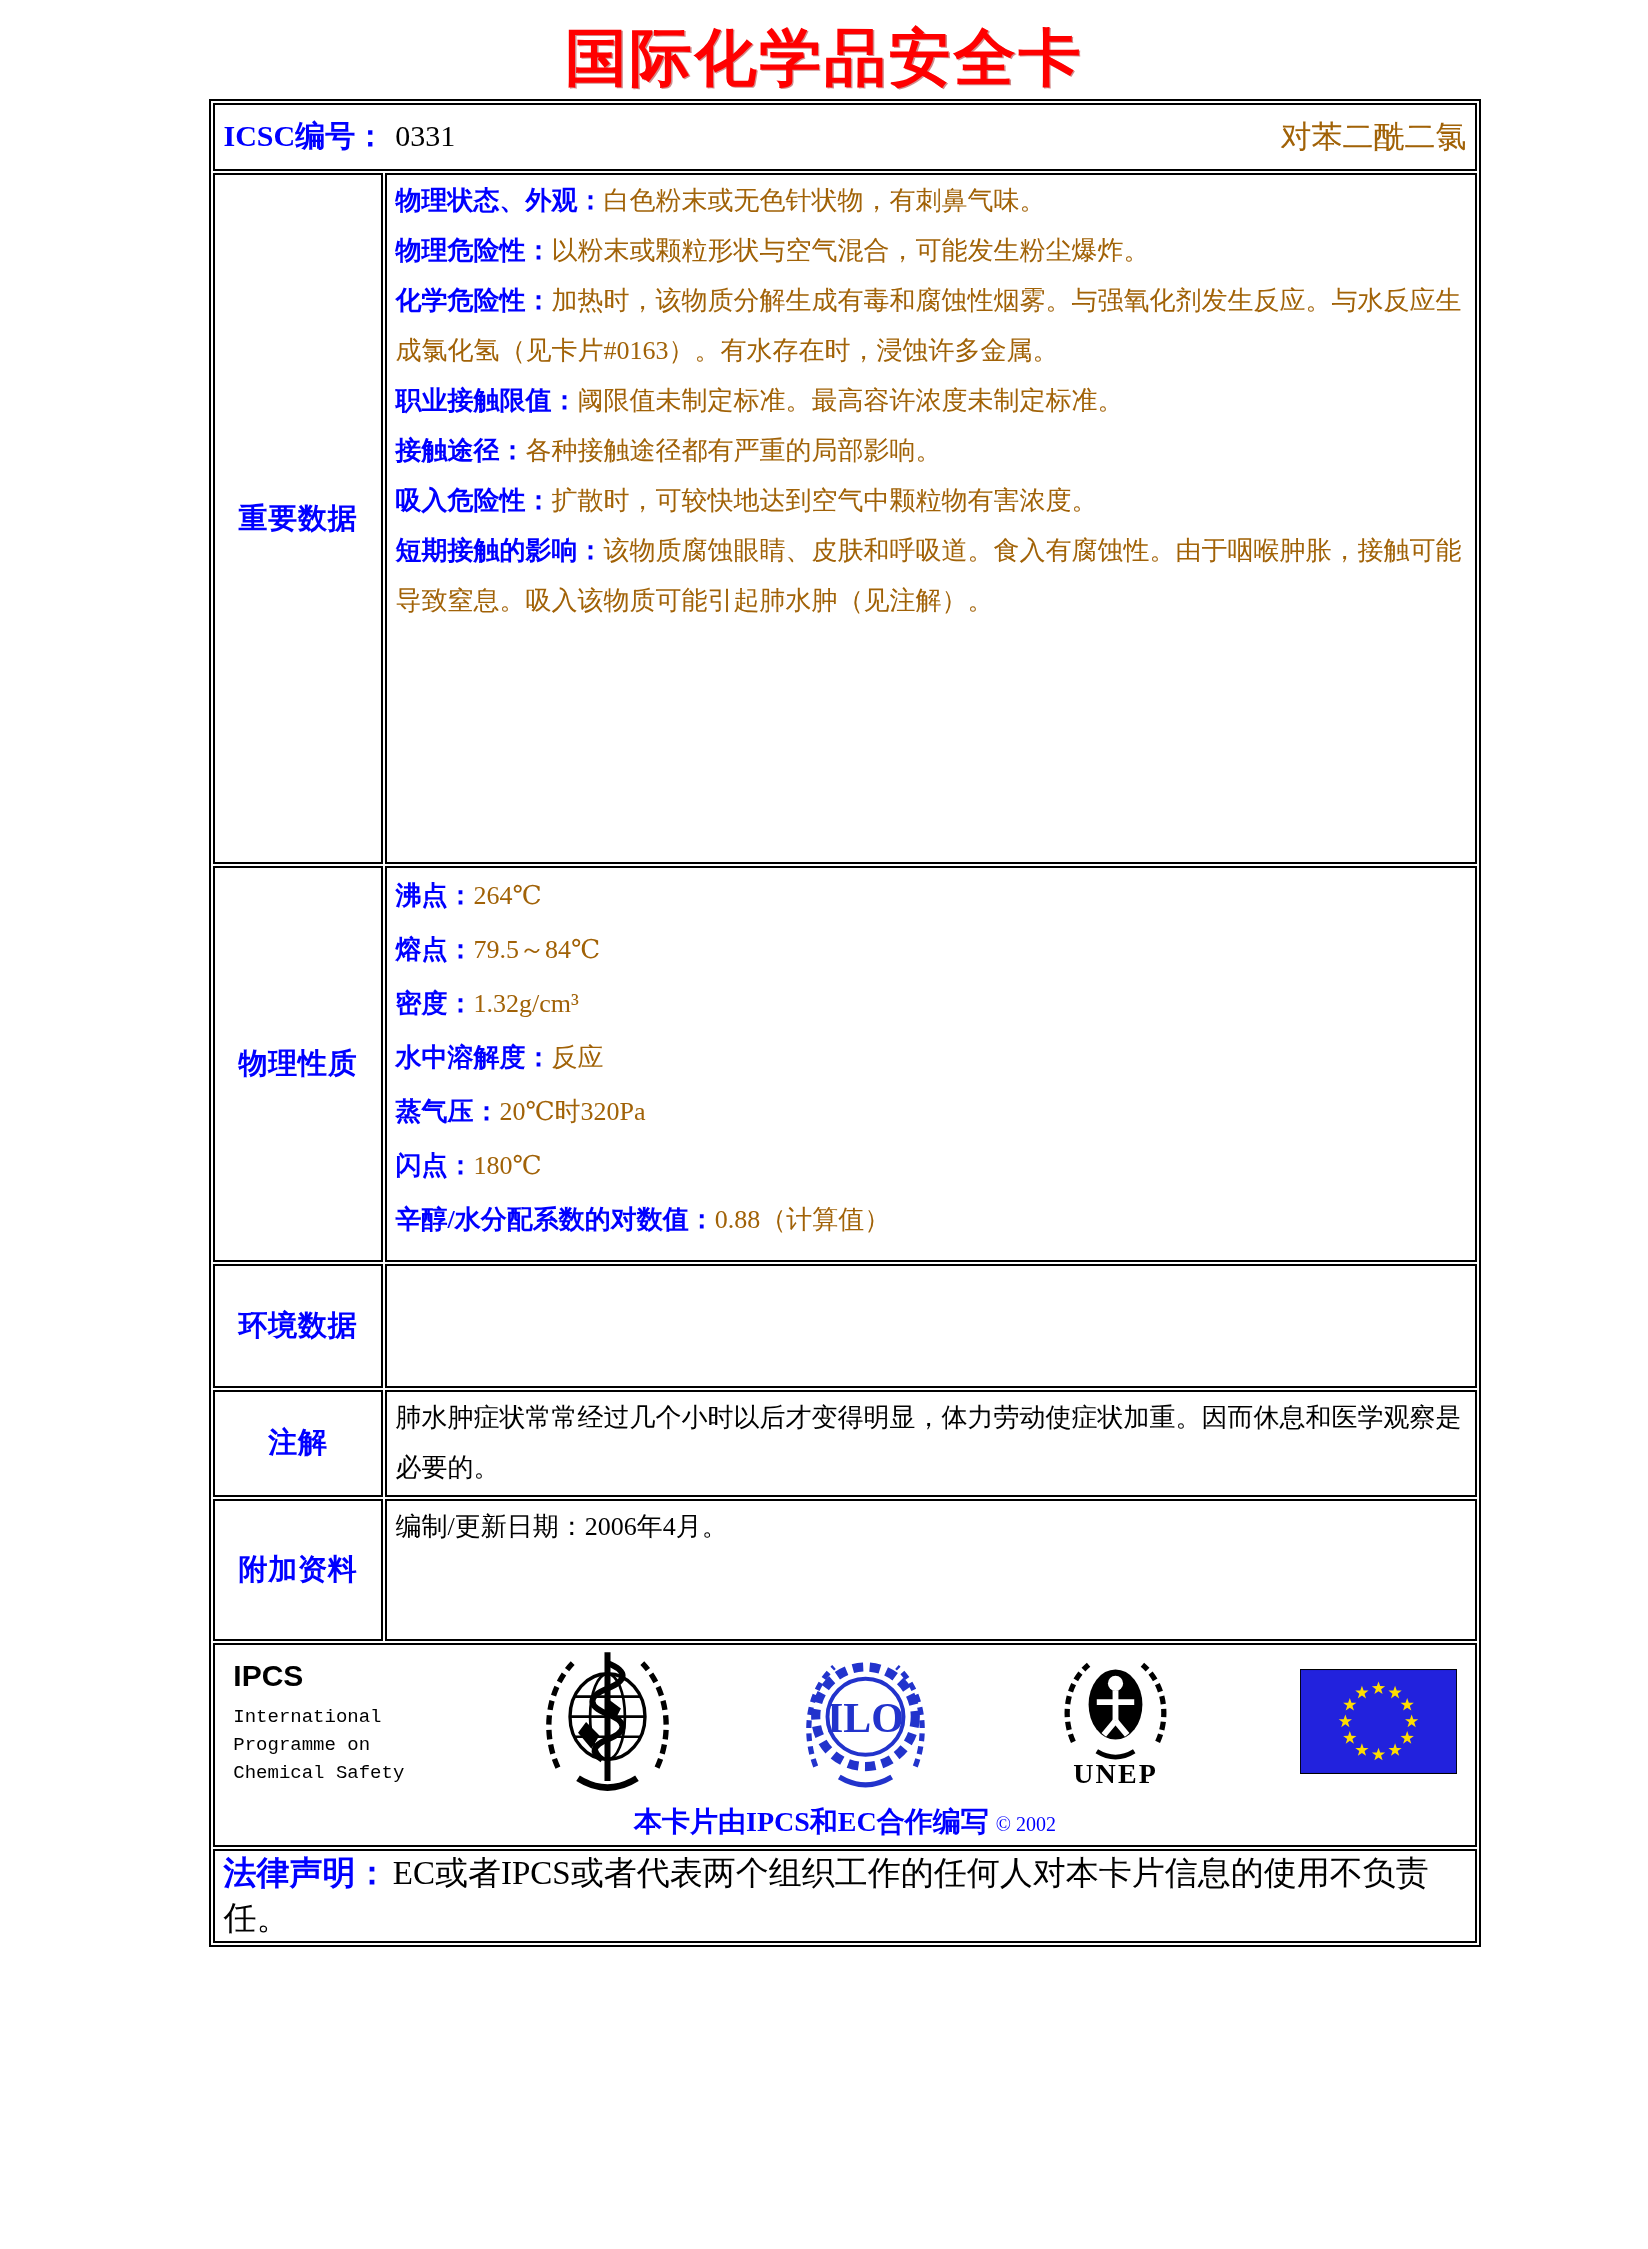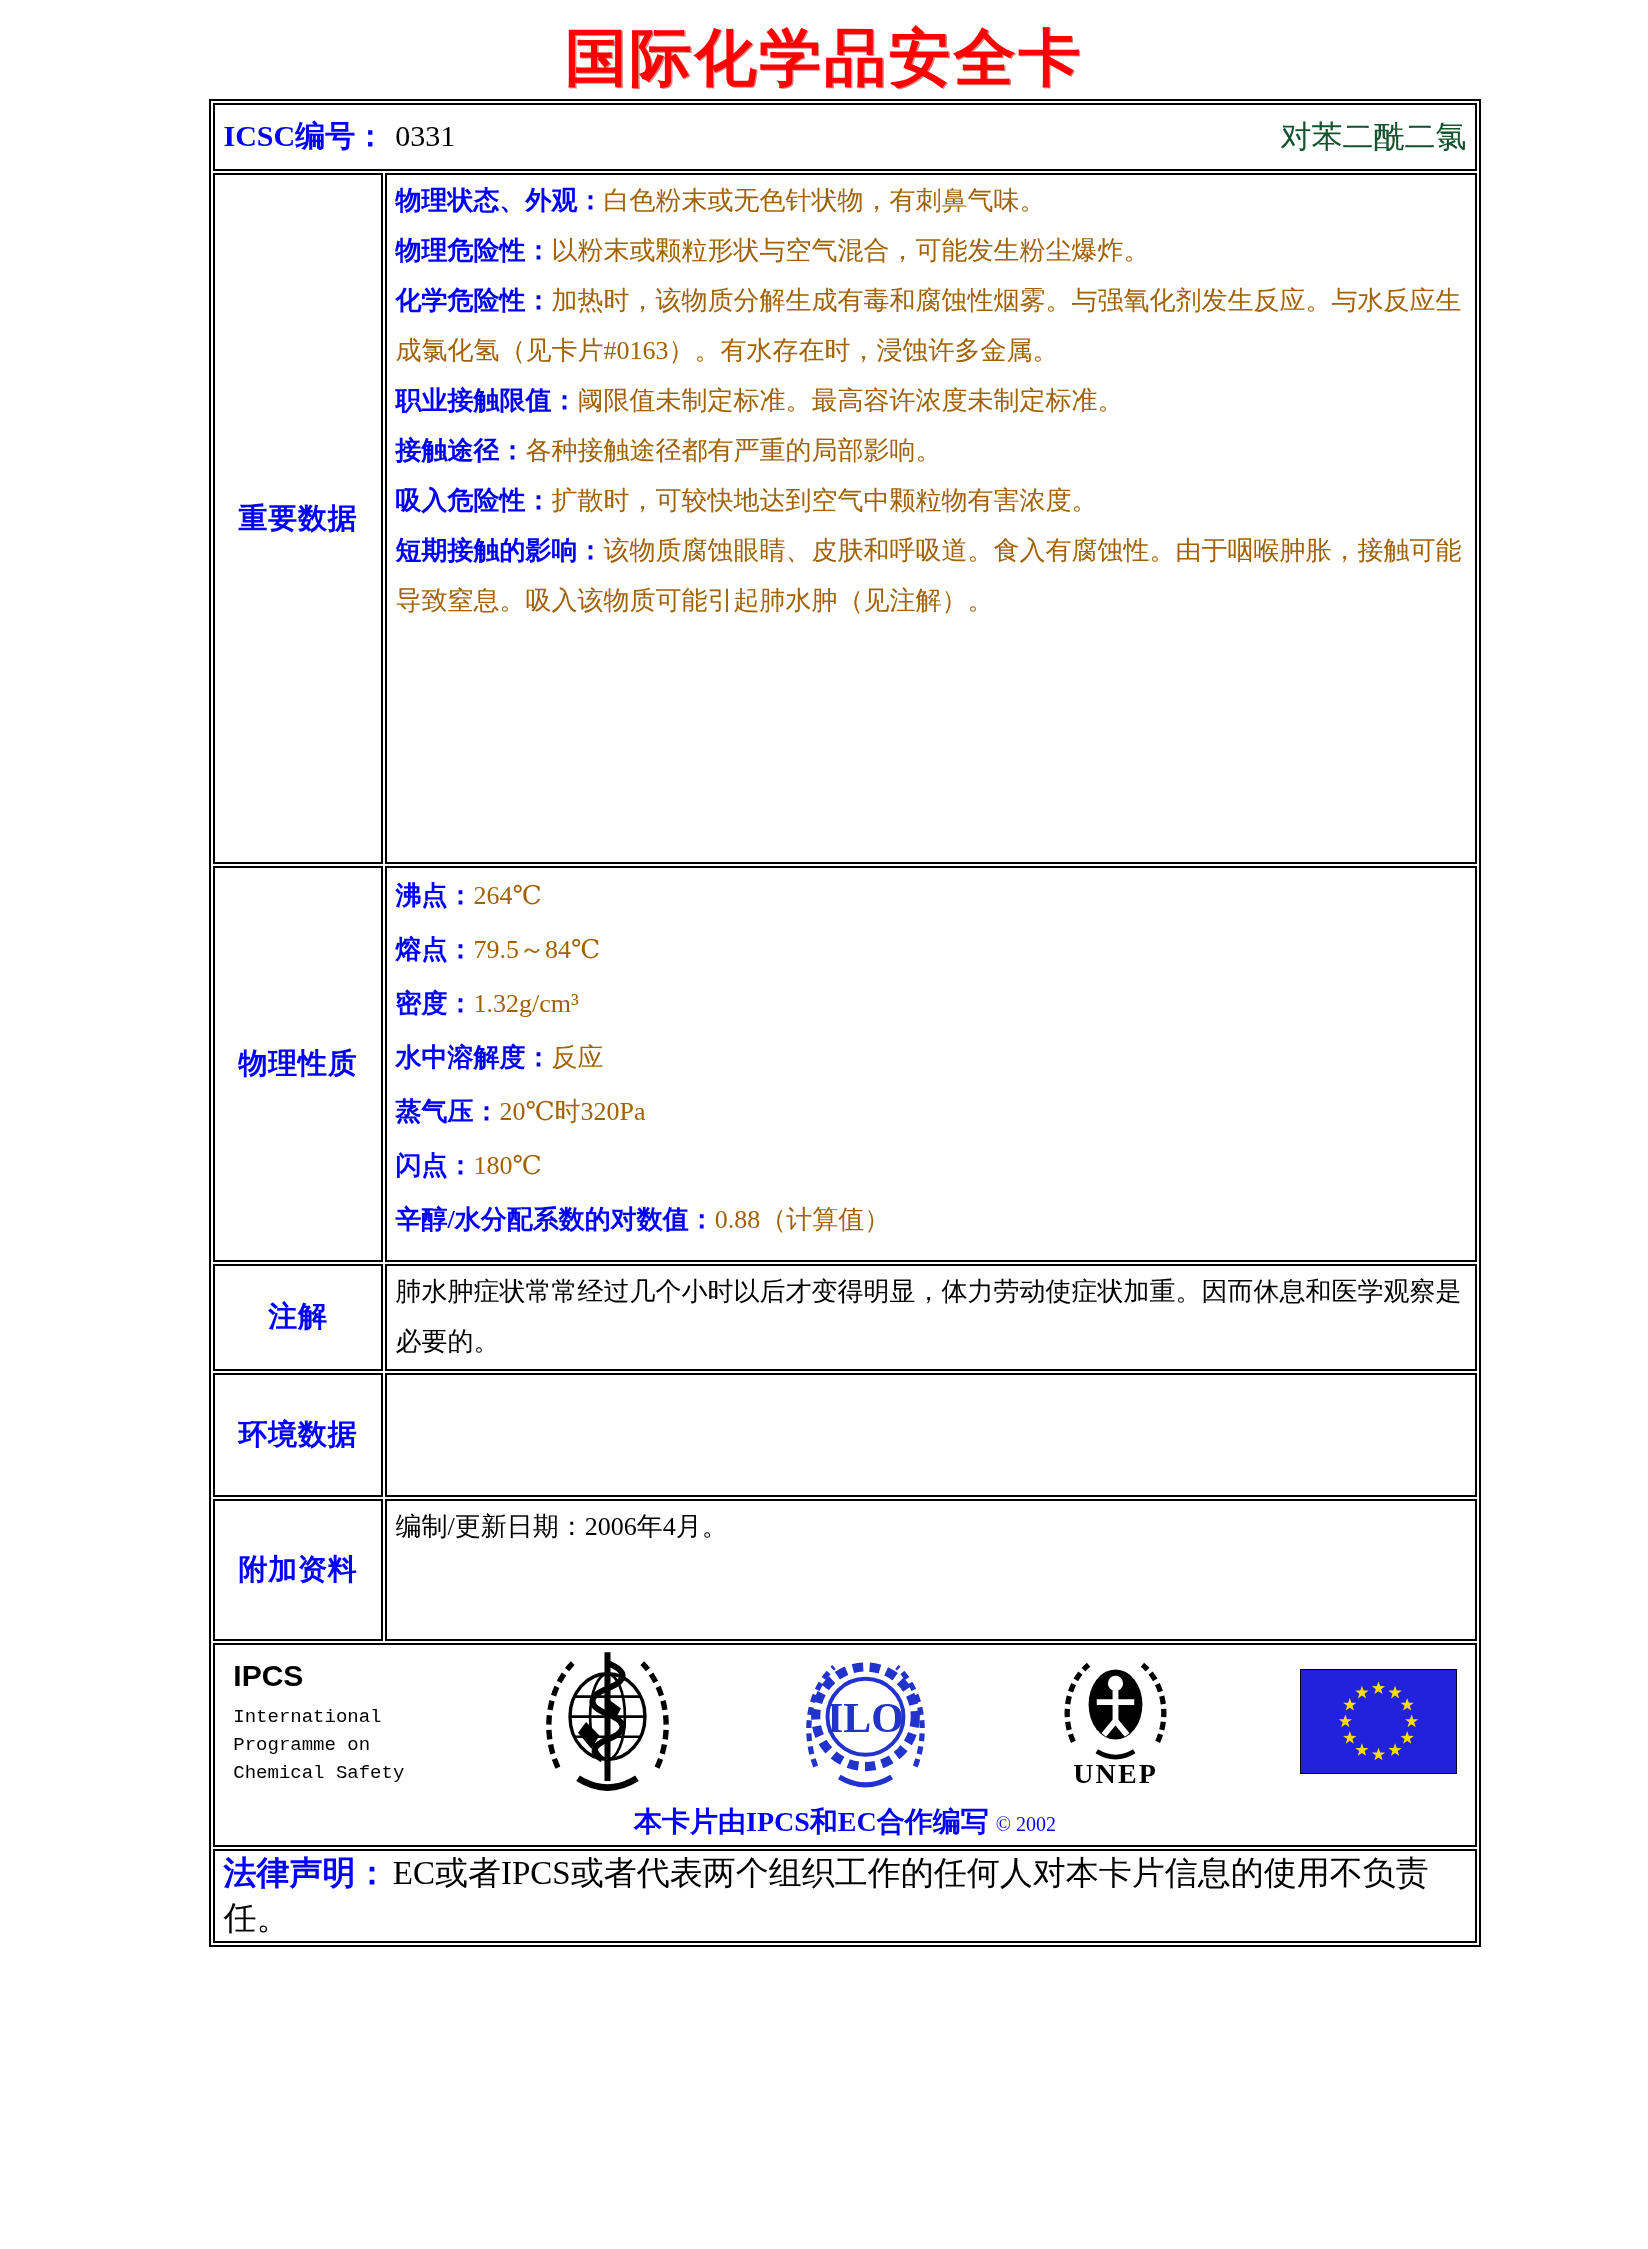--- a/index.html
+++ b/index.html
@@ -19,21 +19,21 @@
     border:2.1px solid #000; background:#fff; table-layout:fixed;
   }
   td { border:2.1px solid #000; vertical-align:top; padding:0 8.5px; background:#fff; overflow:hidden; }
   .blue { color:#0000ff; }
   .bold { font-weight:bold; }
 
   td.header-cell { height:68px; vertical-align:middle; }
   .header-flex { display:flex; justify-content:space-between; }
   .icsc-no { font-size:30px; }
   .icsc-no .num { padding-left:10px; color:#000; }
-  .chem-name { font-size:31px; color:#14532d; }
+  .chem-name { font-size:31px; color:#a16207; }
 
   td.row-label {
     vertical-align:middle; text-align:center; padding:0 2.8px;
     color:#0000ff; font-weight:bold; font-size:29px; letter-spacing:0.7px;
   }
   td.content { font-size:26px; line-height:50px; padding:1.4px 8.5px; }
   td.h-important { height:691px; }
   td.h-physical  { height:396px;margin-top:47px; }
   td.h-physical.content { line-height:54px; }
   td.h-env   { height:124px; }
@@ -101,27 +101,27 @@
         <div class="entry"><span class="entry-label">熔点：</span><span class="entry-text">79.5～84℃</span></div>
         <div class="entry"><span class="entry-label">密度：</span><span class="entry-text">1.32g/cm³</span></div>
         <div class="entry"><span class="entry-label">水中溶解度：</span><span class="entry-text">反应</span></div>
         <div class="entry"><span class="entry-label">蒸气压：</span><span class="entry-text">20℃时320Pa</span></div>
         <div class="entry"><span class="entry-label">闪点：</span><span class="entry-text">180℃</span></div>
         <div class="entry"><span class="entry-label">辛醇/水分配系数的对数值：</span><span class="entry-text">0.88（计算值）</span></div>
       </td>
     </tr>
 
     <tr>
+      <td class="row-label h-env">环境数据</td>
+      <td class="content h-env"></td>
+    </tr>
+
+    <tr>
       <td class="row-label h-notes">注解</td>
       <td class="content h-notes">肺水肿症状常常经过几个小时以后才变得明显，体力劳动使症状加重。因而休息和医学观察是必要的。</td>
-    </tr>
-
-    <tr>
-      <td class="row-label h-env">环境数据</td>
-      <td class="content h-env"></td>
     </tr>
 
     <tr>
       <td class="row-label h-addl">附加资料</td>
       <td class="content h-addl">编制/更新日期：2006年4月。</td>
     </tr>
 
     <tr>
       <td colspan="2" class="logos-cell">
         <div class="logo-strip">

